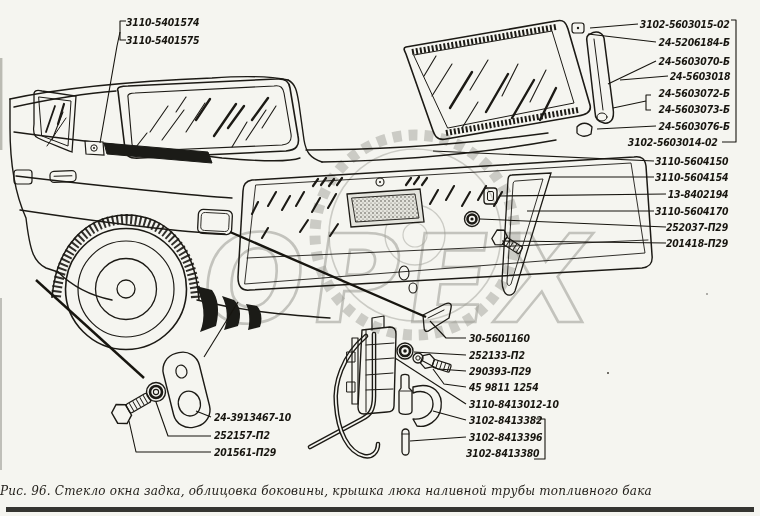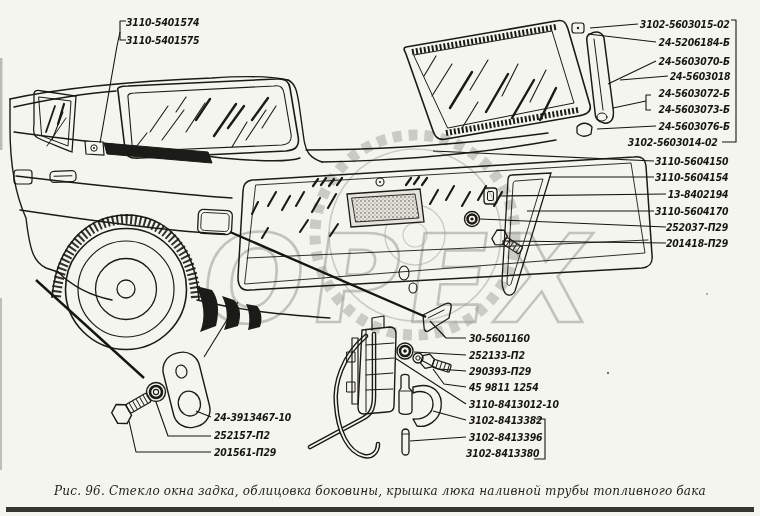--- a/index.html
+++ b/index.html
@@ -3,21 +3,21 @@
 <meta charset="utf-8">
 <style>
   html,body{margin:0;padding:0;background:#888;}
   #page{position:relative;width:760px;height:516px;background:#f5f5f0;overflow:hidden;
         font-family:"DejaVu Sans",sans-serif;}
   #drawing{position:absolute;left:0;top:0;}
   .part-label{position:absolute;font:italic 700 11px "DejaVu Sans",sans-serif;
         color:#17150f;letter-spacing:-.2px;white-space:nowrap;transform:scaleX(.85);}
   .al{transform-origin:0 0;}
   .ar{transform-origin:100% 0;text-align:right;}
-  .caption{position:absolute;top:484px;left:0;right:0;text-align:center;
+  .caption{position:absolute;top:484px;left:0;right:0;text-align:left;
         font:italic 12px "DejaVu Serif",serif;color:#26231e;letter-spacing:.2px;}
 </style>
 </head>
 <body>
 
 <div id="page">
 
 <svg id="drawing" width="760" height="516" viewBox="0 0 760 516">
   <defs>
     <pattern id="stipple" width="4" height="4" patternUnits="userSpaceOnUse">

